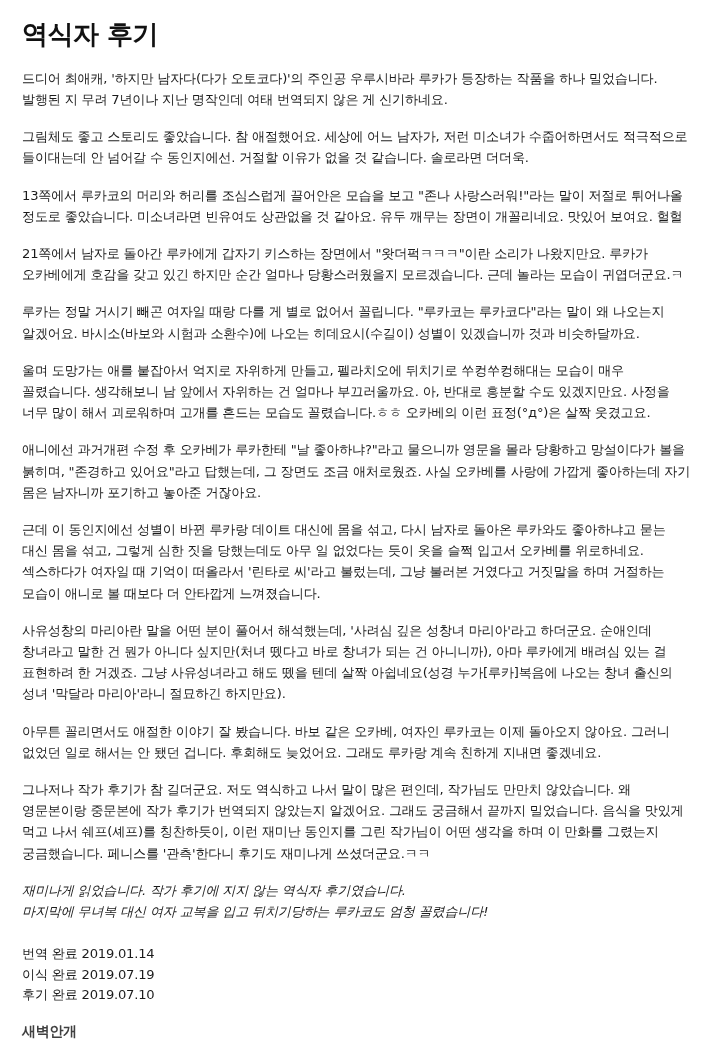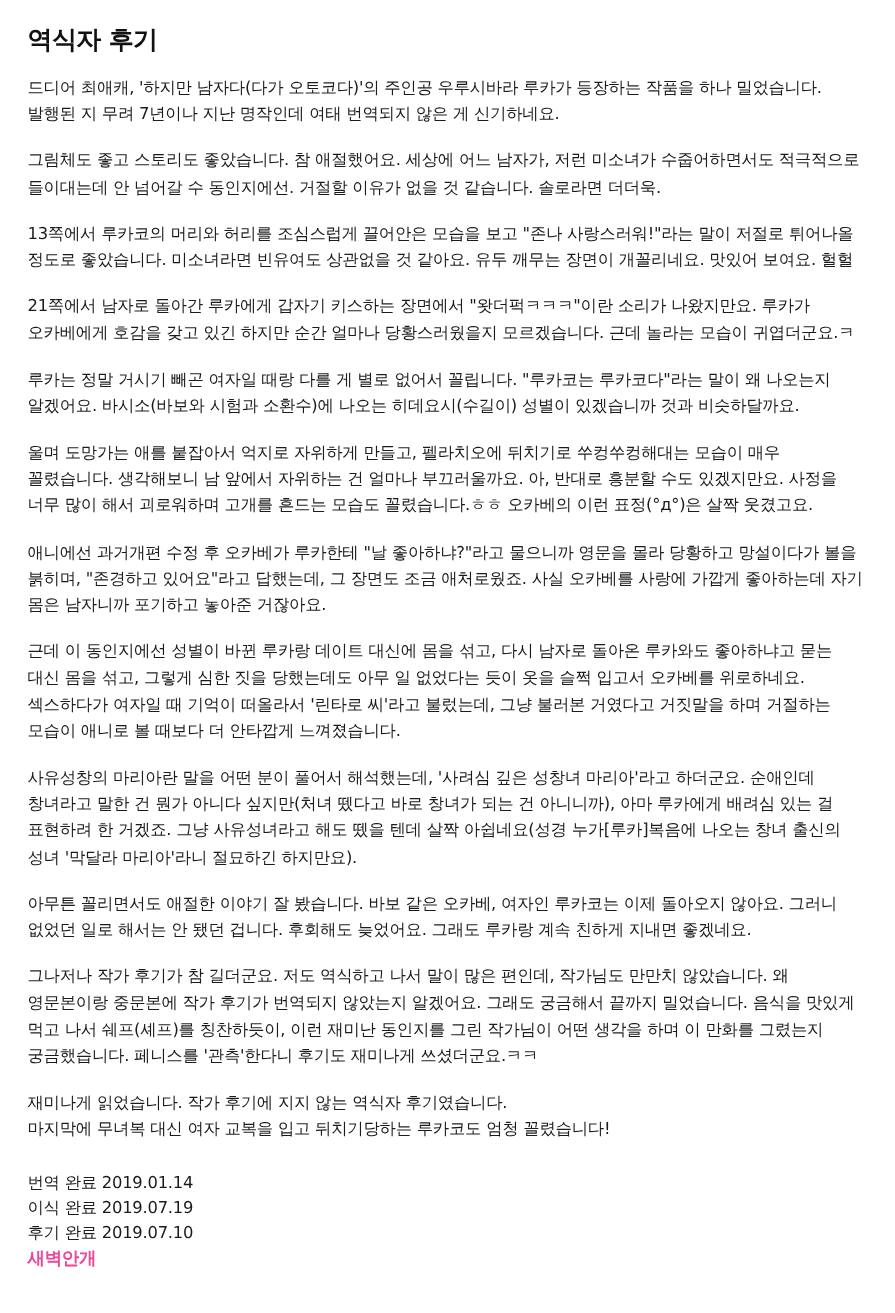--- a/index.html
+++ b/index.html
@@ -13,49 +13,50 @@
     font-family: "DejaVu Sans", "Liberation Sans", sans-serif;
     color: #1a1a1a;
     -webkit-font-smoothing: antialiased;
   }
   .page {
     width: 716px;
     box-sizing: border-box;
     padding: 14px 22px 20px 22px;
   }
   .doc-title {
-    font-size: 20px;
+    font-size: 26px;
     font-weight: bold;
     letter-spacing: -0.5px;
     margin: 4px 0 16px 0;
     line-height: 1.3;
     color: #111111;
   }
   .para {
     font-size: 13.1px;
     line-height: 1.62;
     margin: 16px 0 15px 0;
     color: #1b1b1b;
     word-break: keep-all;
     letter-spacing: -0.2px;
   }
   .credits {
     margin-top: 22px;
+    margin-bottom: 16px;
   }
   .credit-line {
     font-size: 13.1px;
     line-height: 1.55;
     color: #1b1b1b;
     letter-spacing: -0.2px;
   }
   .signature {
     font-size: 14px;
     font-weight: bold;
     line-height: 1.5;
-    color: #ec4899;
+    color: #404040;
     margin-top: 0;
     letter-spacing: -0.3px;
   }
 </style>
 </head>
 <body>
 
 <div class="page">
 
   <h1 class="doc-title">역식자 후기</h1>
@@ -64,21 +65,21 @@
   <p class="para">그림체도 좋고 스토리도 좋았습니다. 참 애절했어요. 세상에 어느 남자가, 저런 미소녀가 수줍어하면서도 적극적으로 들이대는데 안 넘어갈 수 동인지에선. 거절할 이유가 없을 것 같습니다. 솔로라면 더더욱.</p>
   <p class="para">13쪽에서 루카코의 머리와 허리를 조심스럽게 끌어안은 모습을 보고 "존나 사랑스러워!"라는 말이 저절로 튀어나올 정도로 좋았습니다. 미소녀라면 빈유여도 상관없을 것 같아요. 유두 깨무는 장면이 개꼴리네요. 맛있어 보여요. 헐헐</p>
   <p class="para">21쪽에서 남자로 돌아간 루카에게 갑자기 키스하는 장면에서 "왓더퍽ㅋㅋㅋ"이란 소리가 나왔지만요. 루카가 오카베에게 호감을 갖고 있긴 하지만 순간 얼마나 당황스러웠을지 모르겠습니다. 근데 놀라는 모습이 귀엽더군요.ㅋ</p>
   <p class="para">루카는 정말 거시기 빼곤 여자일 때랑 다를 게 별로 없어서 꼴립니다. "루카코는 루카코다"라는 말이 왜 나오는지 알겠어요. 바시소(바보와 시험과 소환수)에 나오는 히데요시(수길이) 성별이 있겠습니까 것과 비슷하달까요.</p>
   <p class="para">울며 도망가는 애를 붙잡아서 억지로 자위하게 만들고, 펠라치오에 뒤치기로 쑤컹쑤컹해대는 모습이 매우 꼴렸습니다. 생각해보니 남 앞에서 자위하는 건 얼마나 부끄러울까요. 아, 반대로 흥분할 수도 있겠지만요. 사정을 너무 많이 해서 괴로워하며 고개를 흔드는 모습도 꼴렸습니다.ㅎㅎ 오카베의 이런 표정(°д°)은 살짝 웃겼고요.</p>
   <p class="para">애니에선 과거개편 수정 후 오카베가 루카한테 "날 좋아하냐?"라고 물으니까 영문을 몰라 당황하고 망설이다가 볼을 붉히며, "존경하고 있어요"라고 답했는데, 그 장면도 조금 애처로웠죠. 사실 오카베를 사랑에 가깝게 좋아하는데 자기 몸은 남자니까 포기하고 놓아준 거잖아요.</p>
   <p class="para">근데 이 동인지에선 성별이 바뀐 루카랑 데이트 대신에 몸을 섞고, 다시 남자로 돌아온 루카와도 좋아하냐고 묻는 대신 몸을 섞고, 그렇게 심한 짓을 당했는데도 아무 일 없었다는 듯이 옷을 슬쩍 입고서 오카베를 위로하네요. 섹스하다가 여자일 때 기억이 떠올라서 '린타로 씨'라고 불렀는데, 그냥 불러본 거였다고 거짓말을 하며 거절하는 모습이 애니로 볼 때보다 더 안타깝게 느껴졌습니다.</p>
   <p class="para">사유성창의 마리아란 말을 어떤 분이 풀어서 해석했는데, '사려심 깊은 성창녀 마리아'라고 하더군요. 순애인데 창녀라고 말한 건 뭔가 아니다 싶지만(처녀 뗐다고 바로 창녀가 되는 건 아니니까), 아마 루카에게 배려심 있는 걸 표현하려 한 거겠죠. 그냥 사유성녀라고 해도 뗐을 텐데 살짝 아쉽네요(성경 누가[루카]복음에 나오는 창녀 출신의 성녀 '막달라 마리아'라니 절묘하긴 하지만요).</p>
   <p class="para">아무튼 꼴리면서도 애절한 이야기 잘 봤습니다. 바보 같은 오카베, 여자인 루카코는 이제 돌아오지 않아요. 그러니 없었던 일로 해서는 안 됐던 겁니다. 후회해도 늦었어요. 그래도 루카랑 계속 친하게 지내면 좋겠네요.</p>
   <p class="para">그나저나 작가 후기가 참 길더군요. 저도 역식하고 나서 말이 많은 편인데, 작가님도 만만치 않았습니다. 왜 영문본이랑 중문본에 작가 후기가 번역되지 않았는지 알겠어요. 그래도 궁금해서 끝까지 밀었습니다. 음식을 맛있게 먹고 나서 쉐프(셰프)를 칭찬하듯이, 이런 재미난 동인지를 그린 작가님이 어떤 생각을 하며 이 만화를 그렸는지 궁금했습니다. 페니스를 '관측'한다니 후기도 재미나게 쓰셨더군요.ㅋㅋ</p>
-  <p class="para" style="white-space: pre-line;">재미나게 읽었습니다. 작가 후기에 지지 않는 역식자 후기였습니다.
+  <p class="para" style="white-space: pre-line; font-style: italic;">재미나게 읽었습니다. 작가 후기에 지지 않는 역식자 후기였습니다.
 마지막에 무녀복 대신 여자 교복을 입고 뒤치기당하는 루카코도 엄청 꼴렸습니다!</p>
 
   <div class="credits">
     <div class="credit-line">번역 완료 2019.01.14</div>
     <div class="credit-line">이식 완료 2019.07.19</div>
     <div class="credit-line">후기 완료 2019.07.10</div>
   </div>
 
   <div class="signature">새벽안개</div>
 

